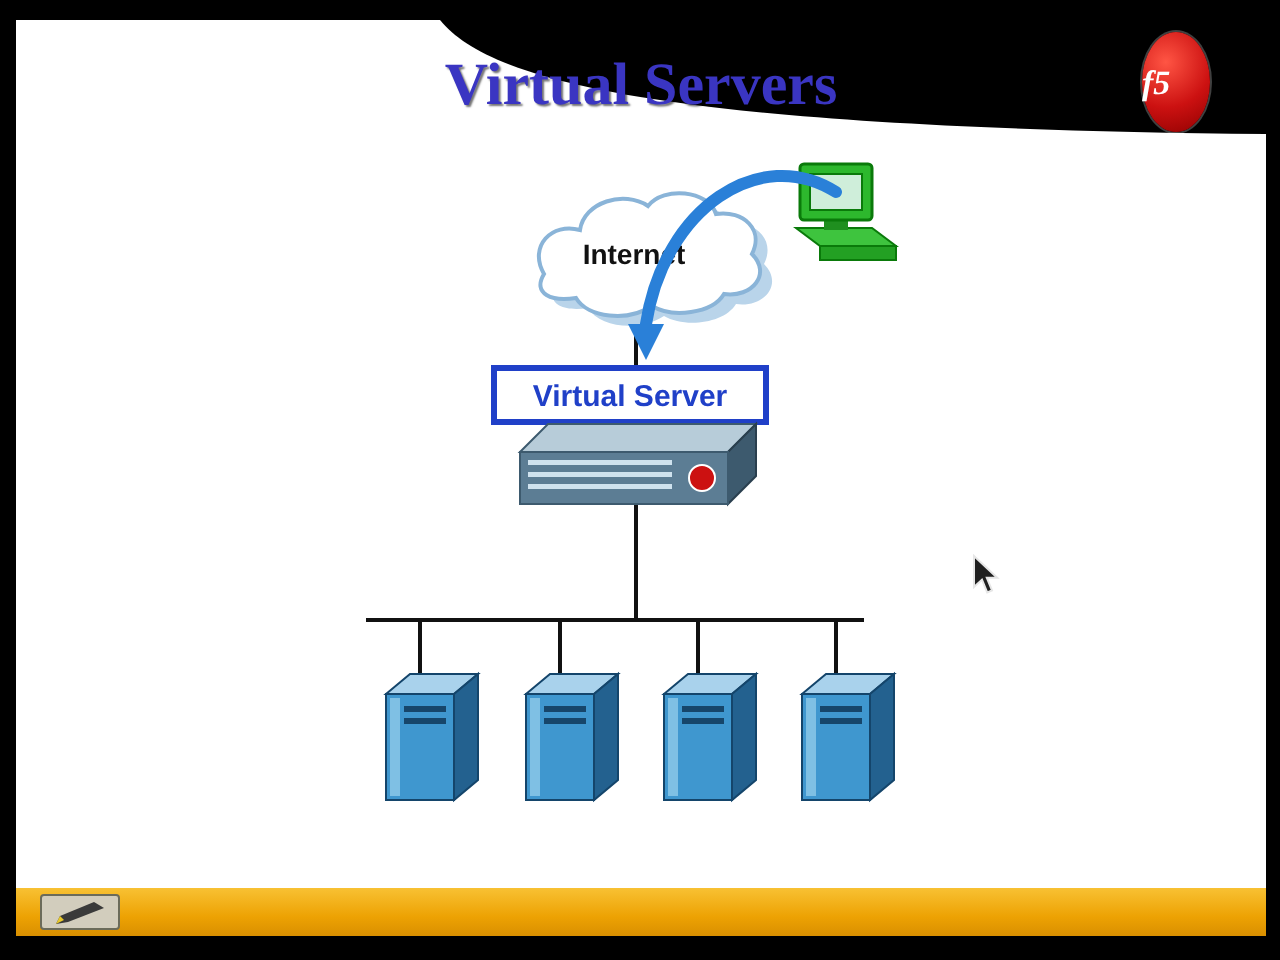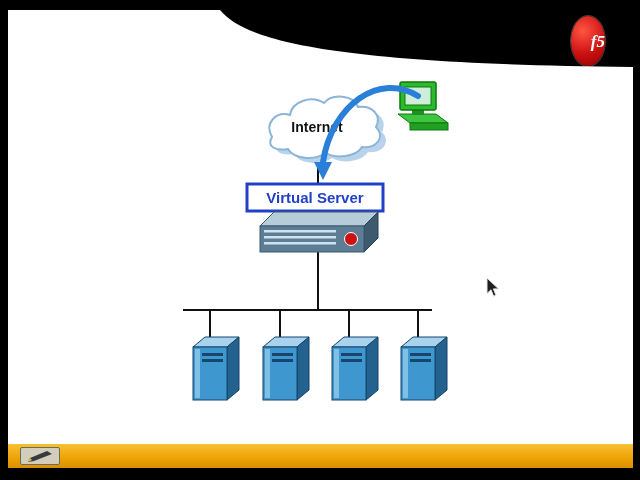--- a/index.html
+++ b/index.html
@@ -5,21 +5,21 @@
   html,body{margin:0;padding:0;background:#000;}
   .screen{position:relative;width:640px;height:480px;background:#000;overflow:hidden;
           font-family:"Liberation Sans",sans-serif;}
   .slide{position:absolute;left:8px;top:10px;width:625px;height:458px;background:#fff;overflow:hidden;}
   .swoosh{position:absolute;left:0;top:0;width:625px;height:70px;}
   .slide-title{position:absolute;left:0;top:16px;width:625px;text-align:center;z-index:3;
                font-family:"Liberation Serif",serif;font-weight:bold;font-size:30px;color:#3a35c2;
                text-shadow:1px 1px 1px rgba(0,0,0,0.55);}
   .f5-logo{position:absolute;right:28px;top:6px;width:34px;height:50px;border-radius:50%;z-index:4;
            background:radial-gradient(circle at 35% 30%, #ff5544, #cc1111 55%, #8f0000);
-           display:flex;align-items:center;justify-content:flex-end;
+           display:flex;align-items:center;justify-content:flex-start;
            box-shadow:0 0 0 1px rgba(255,255,255,0.25);}
   .f5-logo span{font-family:"Liberation Serif",serif;font-style:italic;font-weight:bold;
                 color:#fff;font-size:17px;line-height:1;}
   .diagram{position:absolute;left:0;top:0;width:625px;height:458px;z-index:2;}
   .bottom-bar{position:absolute;left:0;top:434px;width:625px;height:24px;z-index:5;
               background:linear-gradient(#f8c133,#eda203 60%,#d98f00);
               display:flex;align-items:center;}
   .pen-btn{margin-left:12px;width:38px;height:16px;background:#d2cdbd;border:1px solid #6b6b5a;
            border-radius:2px;display:flex;align-items:center;justify-content:center;cursor:pointer;}
   .cursor-layer{position:absolute;left:0;top:0;width:625px;height:458px;z-index:6;pointer-events:none;}
@@ -27,20 +27,21 @@
 </head>
 <body>
 
 <div class="screen">
   <div class="slide">
 
     <svg class="swoosh" viewBox="0 0 625 70">
       <path d="M 212 0 C 238 32, 330 54, 625 57 L 625 0 Z" fill="#000"></path>
     </svg>
 
+    <div class="slide-title">Virtual Servers</div>
 
     <div class="f5-logo">
       <span>f5</span>
     </div>
 
     <svg class="diagram" viewBox="0 0 625 458">
       <defs>
         <g id="server-tower">
           <polygon points="0,10 12,0 46,0 34,10" fill="#a9d2ec" stroke="#14456b" stroke-width="1"></polygon>
           <polygon points="34,10 46,0 46,53 34,63" fill="#23618f" stroke="#14456b" stroke-width="1"></polygon>

